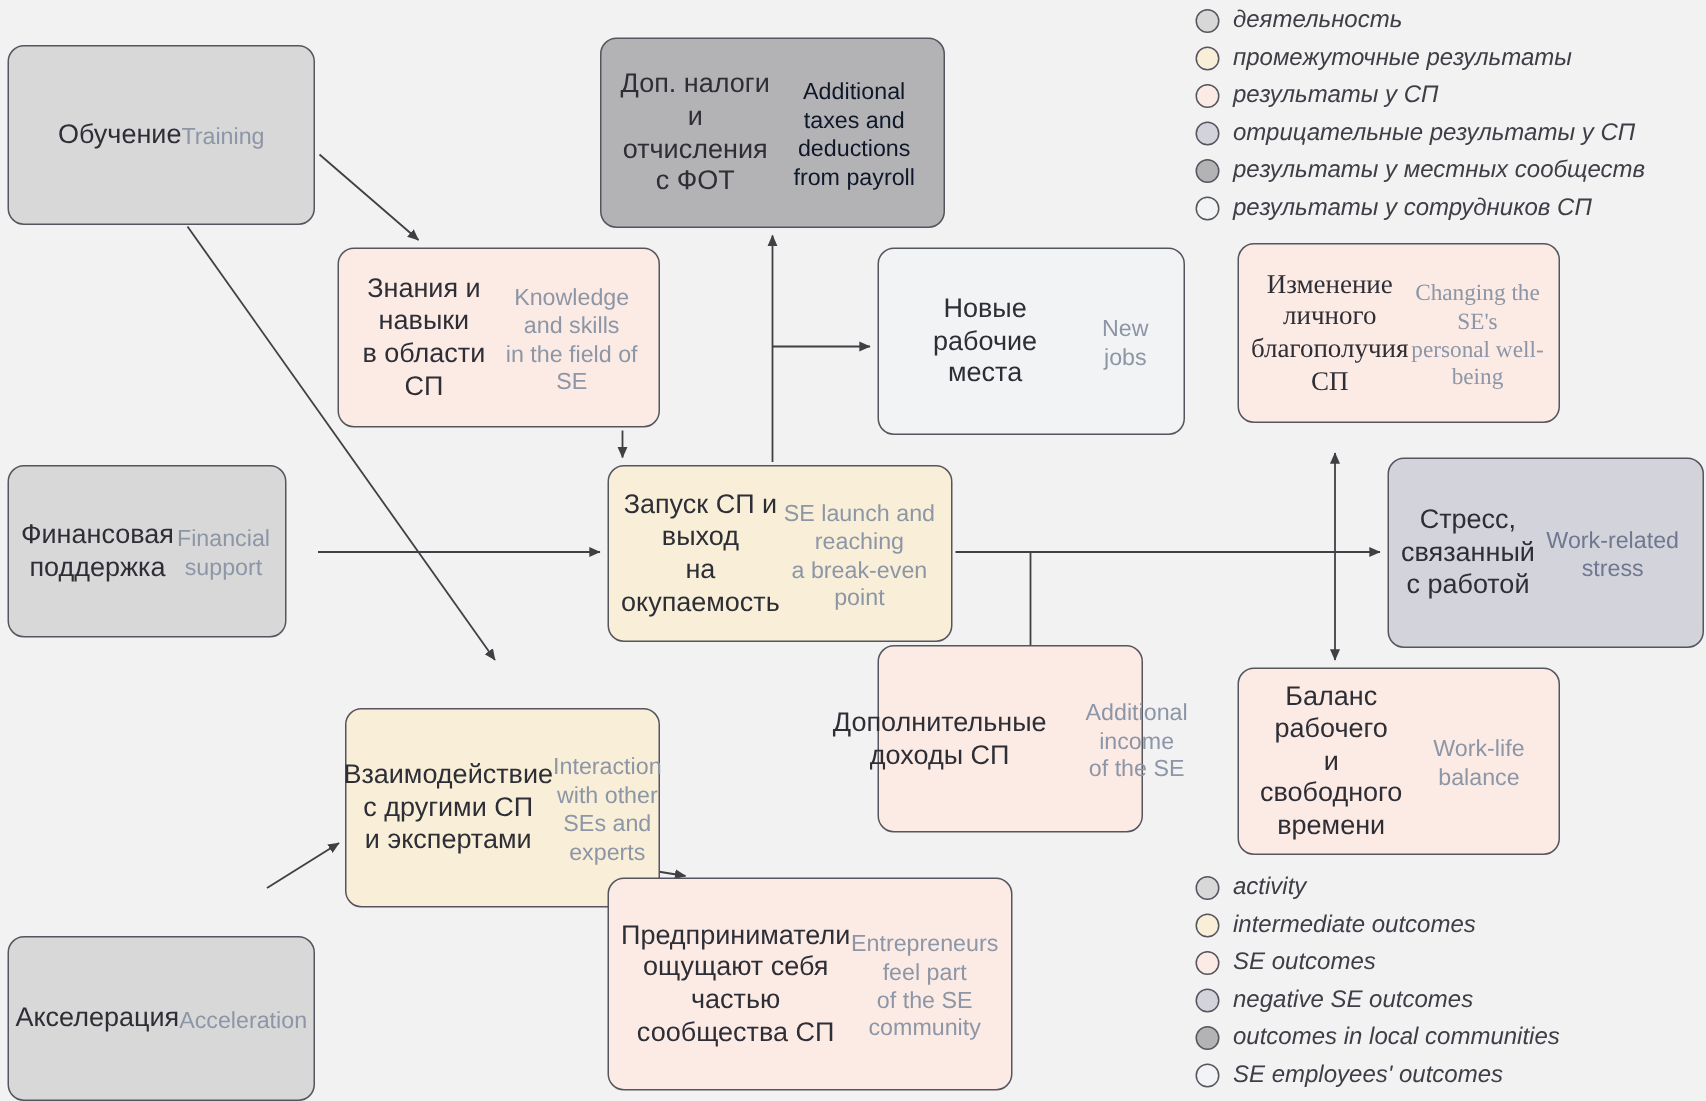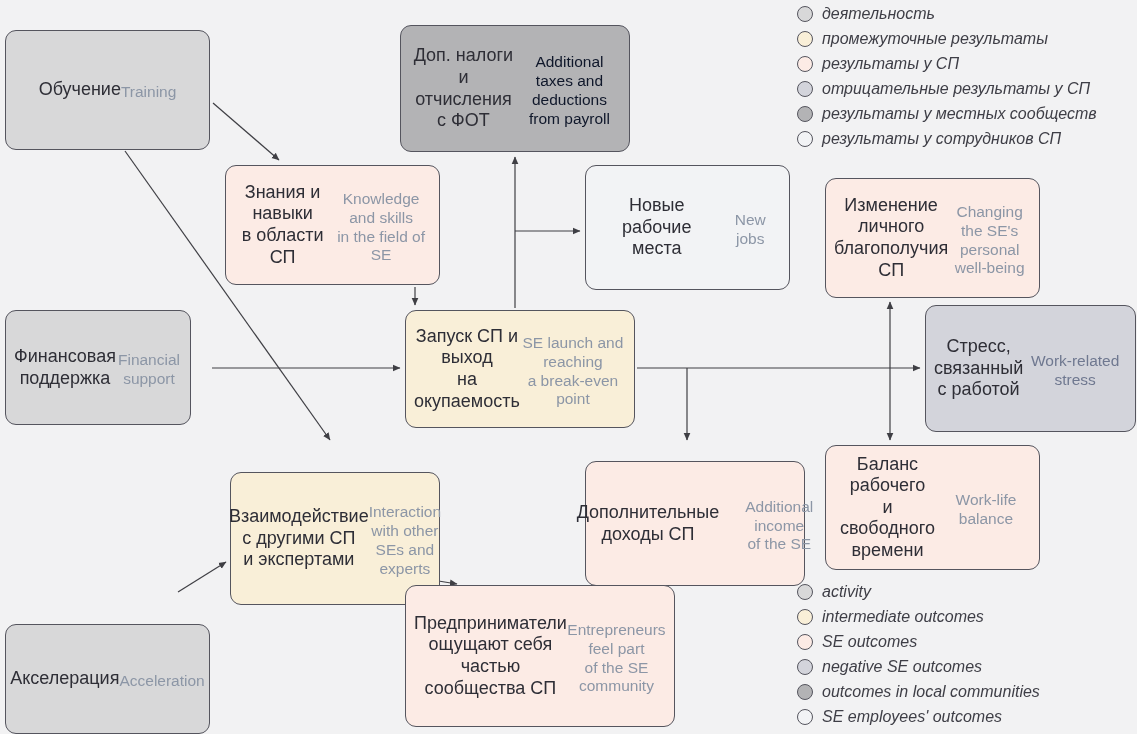--- a/index.html
+++ b/index.html
@@ -68,21 +68,21 @@
     <div class="sub">Knowledge and skills
 in the field of SE</div>
   </div>
 
   <div class="node" style="left: 585px; top: 165px; width: 205px; height: 125px; background-color: rgb(242, 243, 245);">
     <div class="title">Новые рабочие
 места</div>
     <div class="sub">New jobs</div>
   </div>
 
-  <div class="node" style="left: 825px; top: 178px; width: 215px; height: 120px; background-color: rgb(252, 235, 229);">
+  <div class="node" style="left: 825px; top: 162px; width: 215px; height: 120px; background-color: rgb(252, 235, 229); font-family: Liberation Serif, serif;">
     <div class="title">Изменение
 личного
 благополучия СП</div>
     <div class="sub">Changing the SE's
 personal well-being</div>
   </div>
 
   <div class="node" style="left: 5px; top: 310px; width: 186px; height: 115px; background-color: rgb(216, 216, 217);">
     <div class="title">Финансовая
 поддержка</div>
@@ -104,21 +104,21 @@
   </div>
 
   <div class="node" style="left: 230px; top: 445px; width: 210px; height: 133px; background-color: rgb(249, 239, 216); margin-top: 27px;">
     <div class="title">Взаимодействие
 с другими СП
 и экспертами</div>
     <div class="sub">Interaction with other
 SEs and experts</div>
   </div>
 
-  <div class="node" style="left: 585px; top: 461px; width: 220px; height: 125px; background-color: rgb(252, 235, 229); gap: 26px;">
+  <div class="node" style="left: 585px; top: 430px; width: 177px; height: 125px; background-color: rgb(252, 235, 229); gap: 26px;">
     <div class="title">Дополнительные
 доходы СП</div>
     <div class="sub">Additional income
 of the SE</div>
   </div>
 
   <div class="node" style="left: 825px; top: 445px; width: 215px; height: 125px; background-color: rgb(252, 235, 229);">
     <div class="title">Баланс рабочего
 и свободного
 времени</div>

